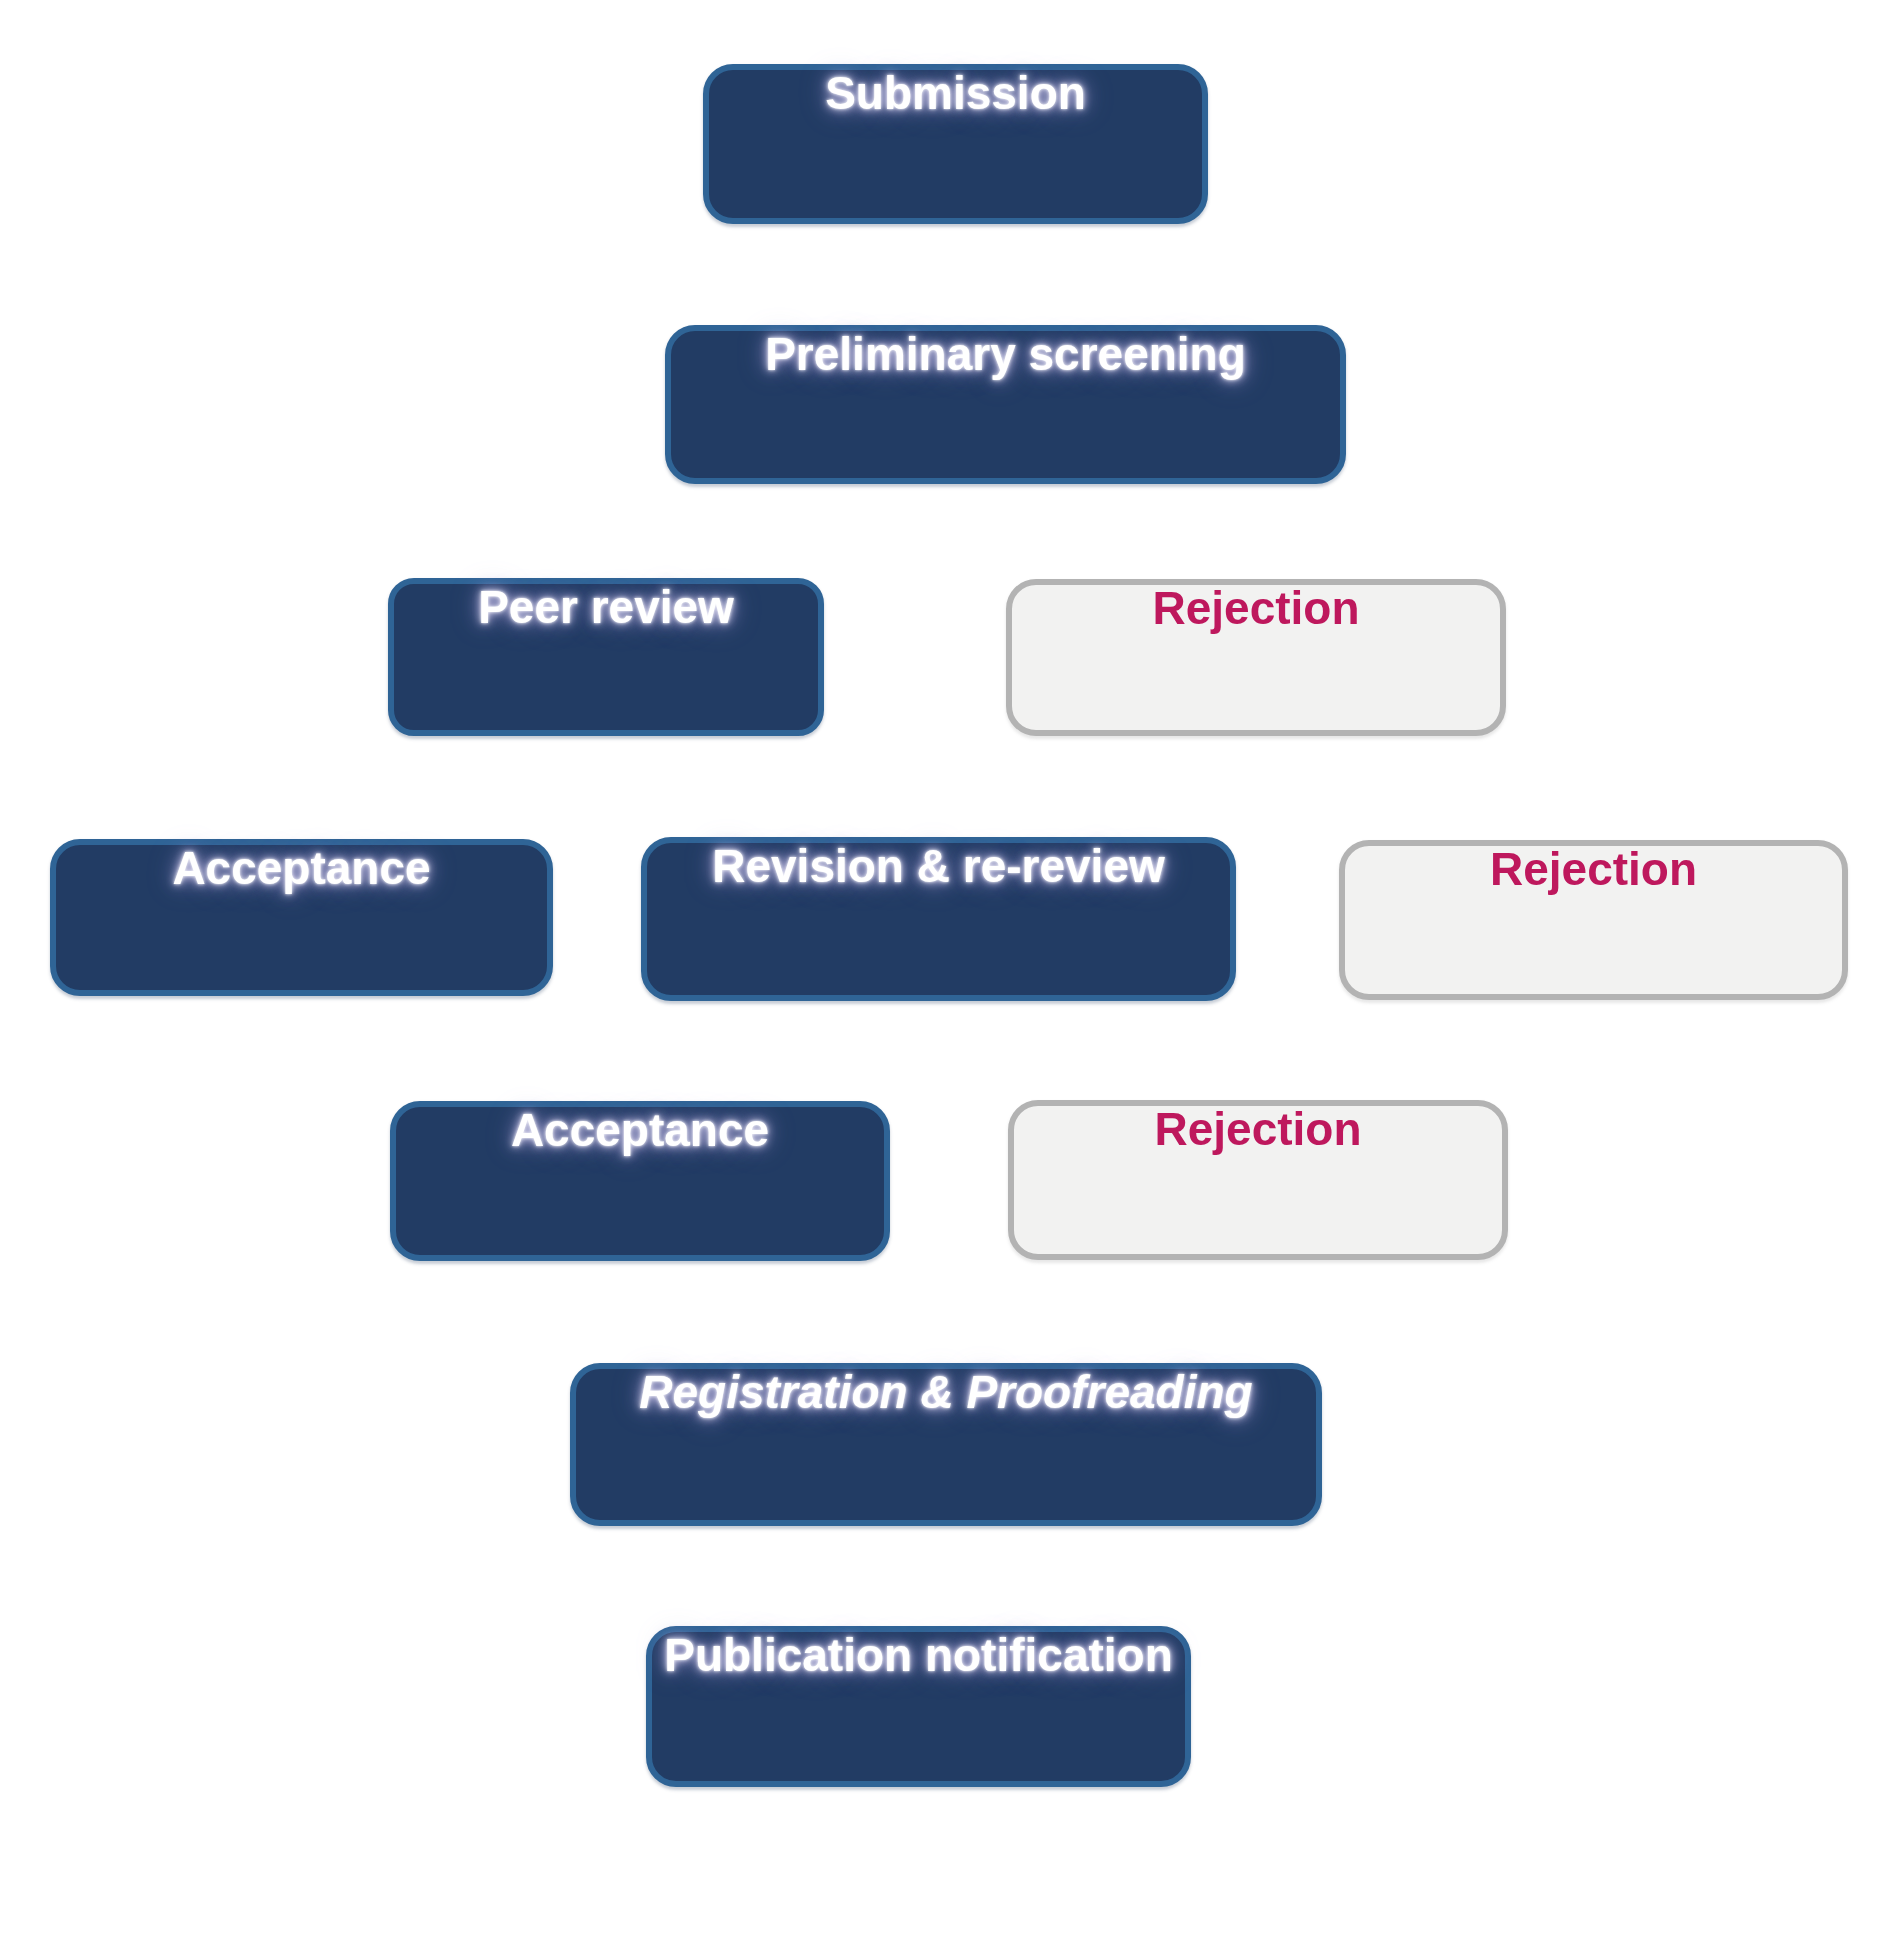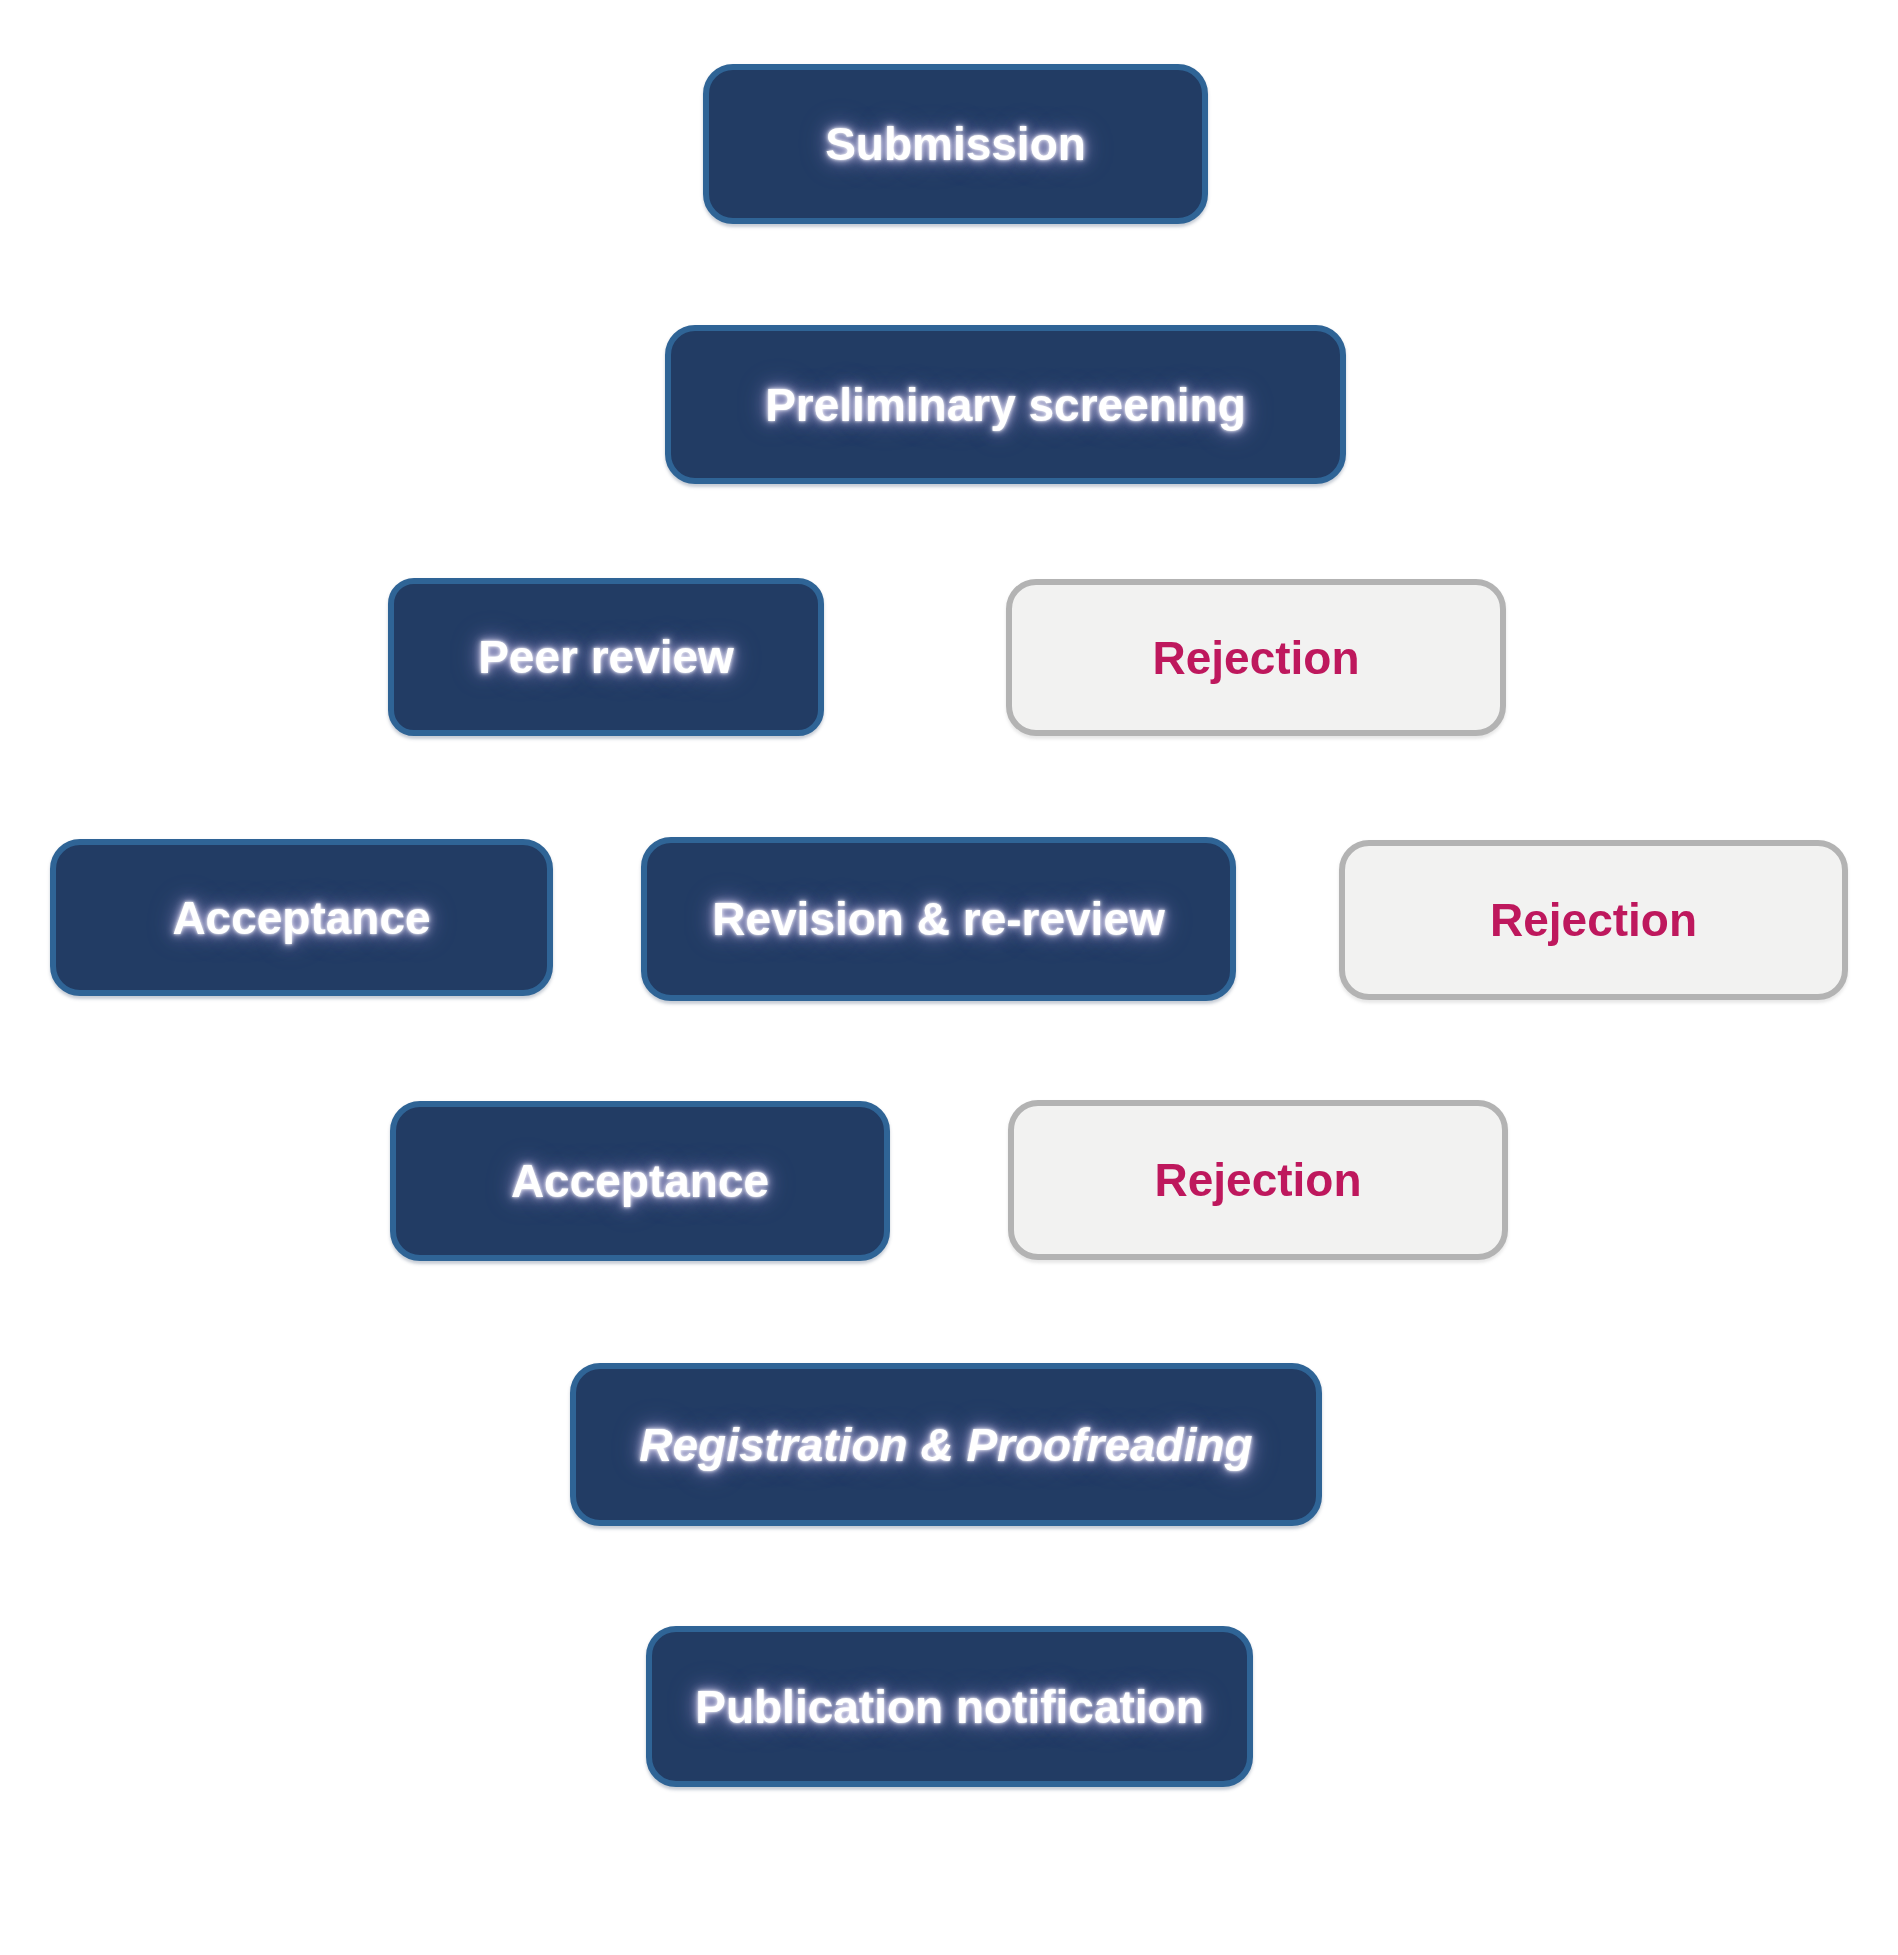--- a/index.html
+++ b/index.html
@@ -13,21 +13,20 @@
     height: 1955px;
     background: #ffffff;
     font-family: "Liberation Sans", sans-serif;
     overflow: hidden;
   }
   .node {
     position: absolute;
     box-sizing: border-box;
     border-radius: 30px;
     display: flex;
-    align-items: center;
     justify-content: center;
     text-align: center;
     font-size: 46px;
     font-weight: bold;
     white-space: nowrap;
     line-height: 1;
   }
   .node.primary {
     background: #223c64;
     border: 6.8px solid #2f6496;
@@ -89,18 +88,18 @@
   </div>
 
   <div class="node secondary" style="left:1008px; top:1100px; width:500px; height:160px;">
     <span class="label">Rejection</span>
   </div>
 
   <div class="node primary" style="left:570px; top:1363px; width:752px; height:163px;font-style:italic;">
     <span class="label">Registration &amp; Proofreading</span>
   </div>
 
-  <div class="node primary" style="left:646px; top:1626px; width:607px; height:161px;">
+  <div class="node primary" style="left:646px; top:1626px; width:545px; height:161px;">
     <span class="label">Publication notification</span>
   </div>
 
 </div>
 
 
 </body></html>

